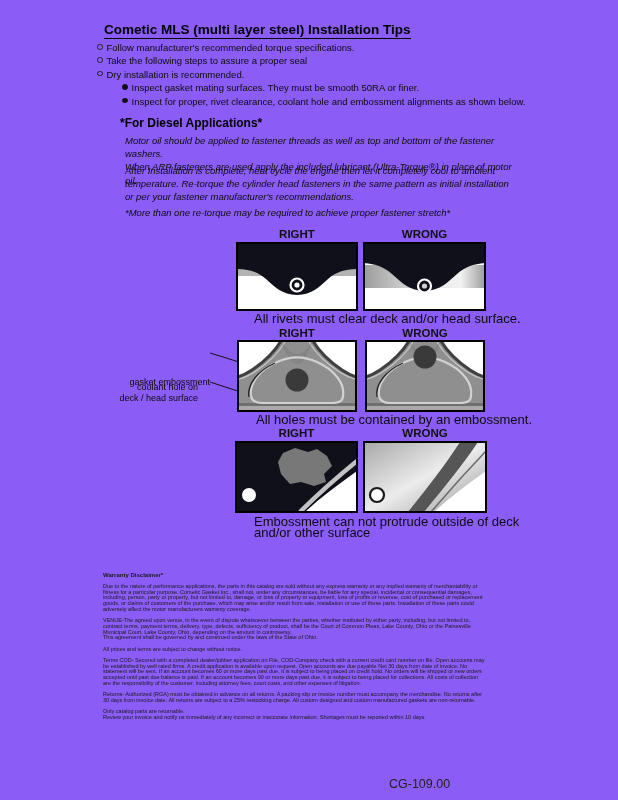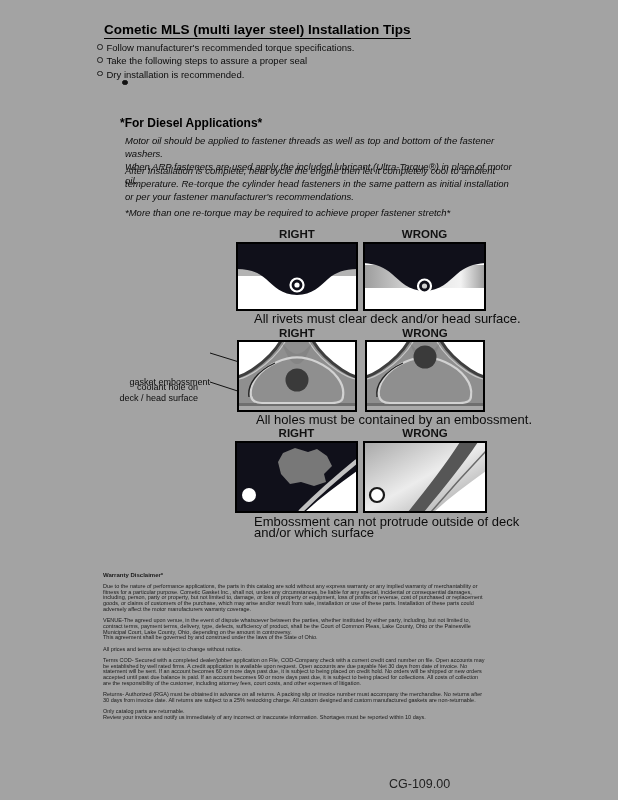--- a/index.html
+++ b/index.html
@@ -1,16 +1,16 @@
 <!DOCTYPE html>
 <html><head>
 <meta charset="utf-8">
 <style>
   html,body{margin:0;padding:0;background:#fff;}
-  .page{position:relative;width:618px;height:800px;background:#a3a3a3;overflow:hidden;
+  .page{position:relative;width:618px;height:800px;background:#8b5cf6;overflow:hidden;
         font-family:"Liberation Sans", sans-serif;color:#111;}
   .abs{position:absolute;}
   .title{left:104px;top:22px;font-size:13.5px;font-weight:bold;color:#000;
          border-bottom:1.6px solid #000;padding-bottom:1px;}
   .bullets{left:97px;top:41px;font-size:9.5px;line-height:13.4px;color:#0c0c0c;width:470px;}
   .brow{display:flex;align-items:baseline;}
   .bmark{width:3.5px;height:3.5px;border:1px solid #222;border-radius:50%;
          display:inline-block;margin-right:4px;position:relative;top:-1.5px;flex:none;}
   .sub .bmark{background:#111;border-color:#111;margin-left:25px;}
   .dz-head{left:112px;top:116px;font-size:12px;font-weight:bold;color:#000;margin-left:8px;}
@@ -39,20 +39,25 @@
     <div class="brow">
         <span class="bmark"></span>
         <span>Take the following steps to assure a proper seal</span>
       </div>
     <div class="brow">
         <span class="bmark"></span>
         <span>Dry installation is recommended.</span>
       </div>
     <div class="brow sub">
         <span class="bmark"></span>
+        <span>Inspect gasket mating surfaces.  They must be smooth 50RA or finer.</span>
+      </div>
+    <div class="brow sub">
+        <span class="bmark"></span>
+        <span>Inspect for proper, rivet clearance, coolant hole and embossment alignments as shown below.</span>
       </div>
   </div>
 
   <div class="abs dz-head">*For Diesel Applications*</div>
   <div class="abs dz-p" style="top:134px;">Motor oil should be applied to fastener threads as well as top and bottom of the fastener washers.
 When ARP fasteners are used apply the included lubricant (Ultra-Torque®) in place of motor oil.</div>
   <div class="abs dz-p" style="top:206px;">*More than one re-torque may be required to achieve proper fastener stretch*</div>
   <div class="abs dz-p" style="top:164px;">After Installation is complete, heat cycle the engine then let it completely cool to ambient
 temperature. Re-torque the cylinder head fasteners in the same pattern as initial installation
 or per your fastener manufacturer's recommendations.</div>
@@ -165,21 +170,21 @@
       </defs>
       <rect width="124" height="72" fill="#ffffff"></rect>
       <path d="M1,1 H123 V30 C101,46 85,58 71,71 H1 Z" fill="url(#g3w)"></path>
       <path d="M97,1 H115 C99,25 80,48 61,71 H45 C65,46 83,23 97,1 Z" fill="#565656"></path>
       <path d="M123,10 C104,30 86,50 68,71" fill="none" stroke="#6a6a6a" stroke-width="1.5"></path>
       <circle cx="14" cy="54" r="7" fill="#ffffff" stroke="#1a1a1a" stroke-width="2.2"></circle>
       <rect x="1" y="1" width="122" height="70" fill="none" stroke="#000000" stroke-width="2"></rect>
     </svg>
   </div>
   <div class="abs caption" style="left:238px;top:516px;">Embossment can not protrude outside of deck
-and/or which surface</div>
+and/or other surface</div>
 
   <div class="abs disc">
     <h4>Warranty Disclaimer*</h4>
     <p>Due to the nature of performance applications, the parts in this catalog are sold without any express warranty or any implied warranty of merchantability or
 fitness for a particular purpose.  Cometic Gasket Inc., shall not, under any circumstances, be liable for any special, incidental or consequential damages,
 including, person, party or property, but not limited to, damage, or loss of property or equipment, loss of profits or revenue, cost of purchased or replacement
 goods, or claims of customers of the purchase, which may arise and/or result from sale, installation or use of these parts.  Installation of these parts could
 adversely affect the motor manufacturers warranty coverage.</p>
     <p>VENUE-The agreed upon venue, in the event of dispute whatsoever between the parties, whether instituted by either party, including, but not limited to,
 contract terms, payment terms, delivery, type, defects, sufficiency of product, shall be the Court of Common Pleas, Lake County, Ohio or the Painesville

